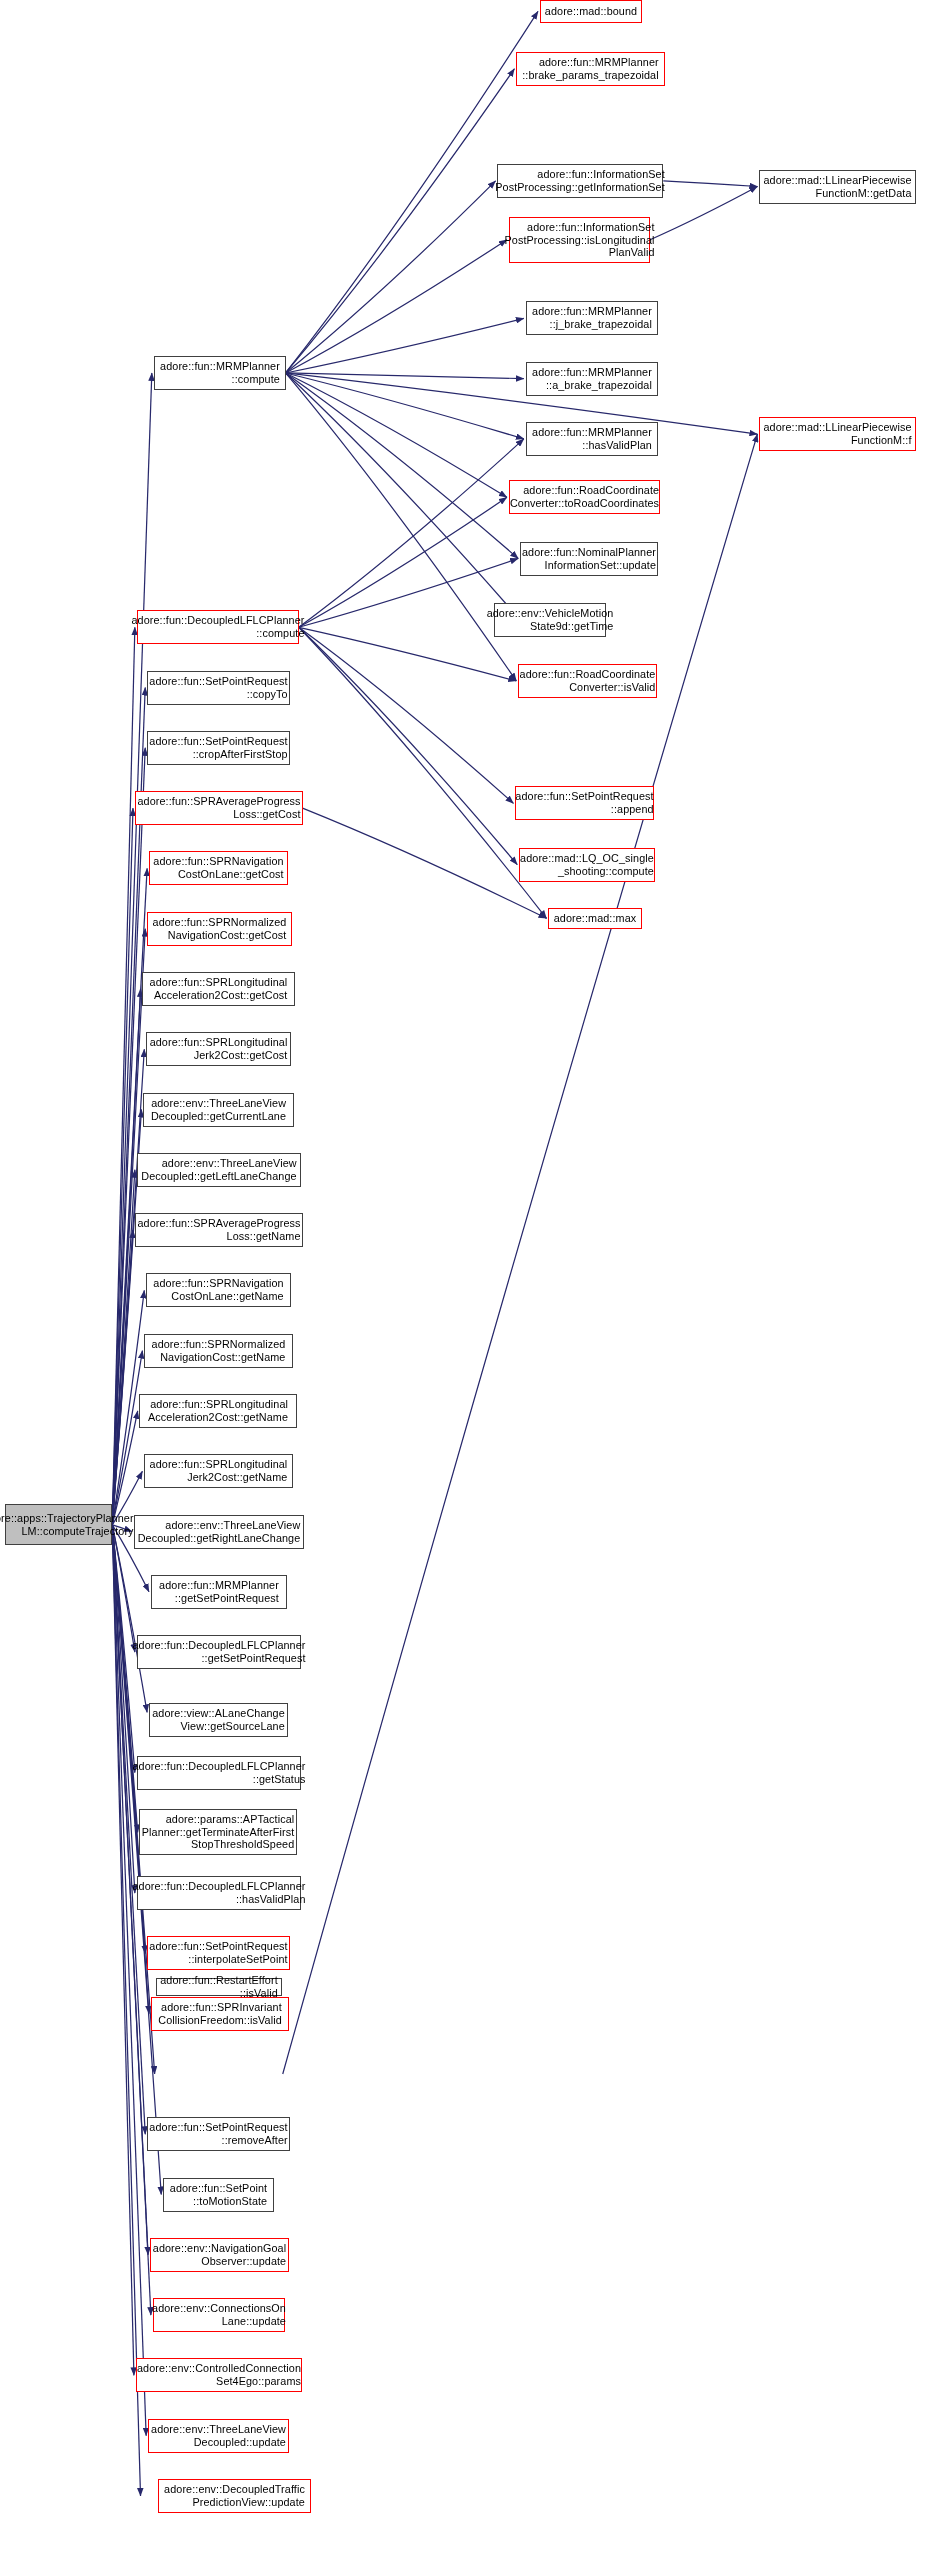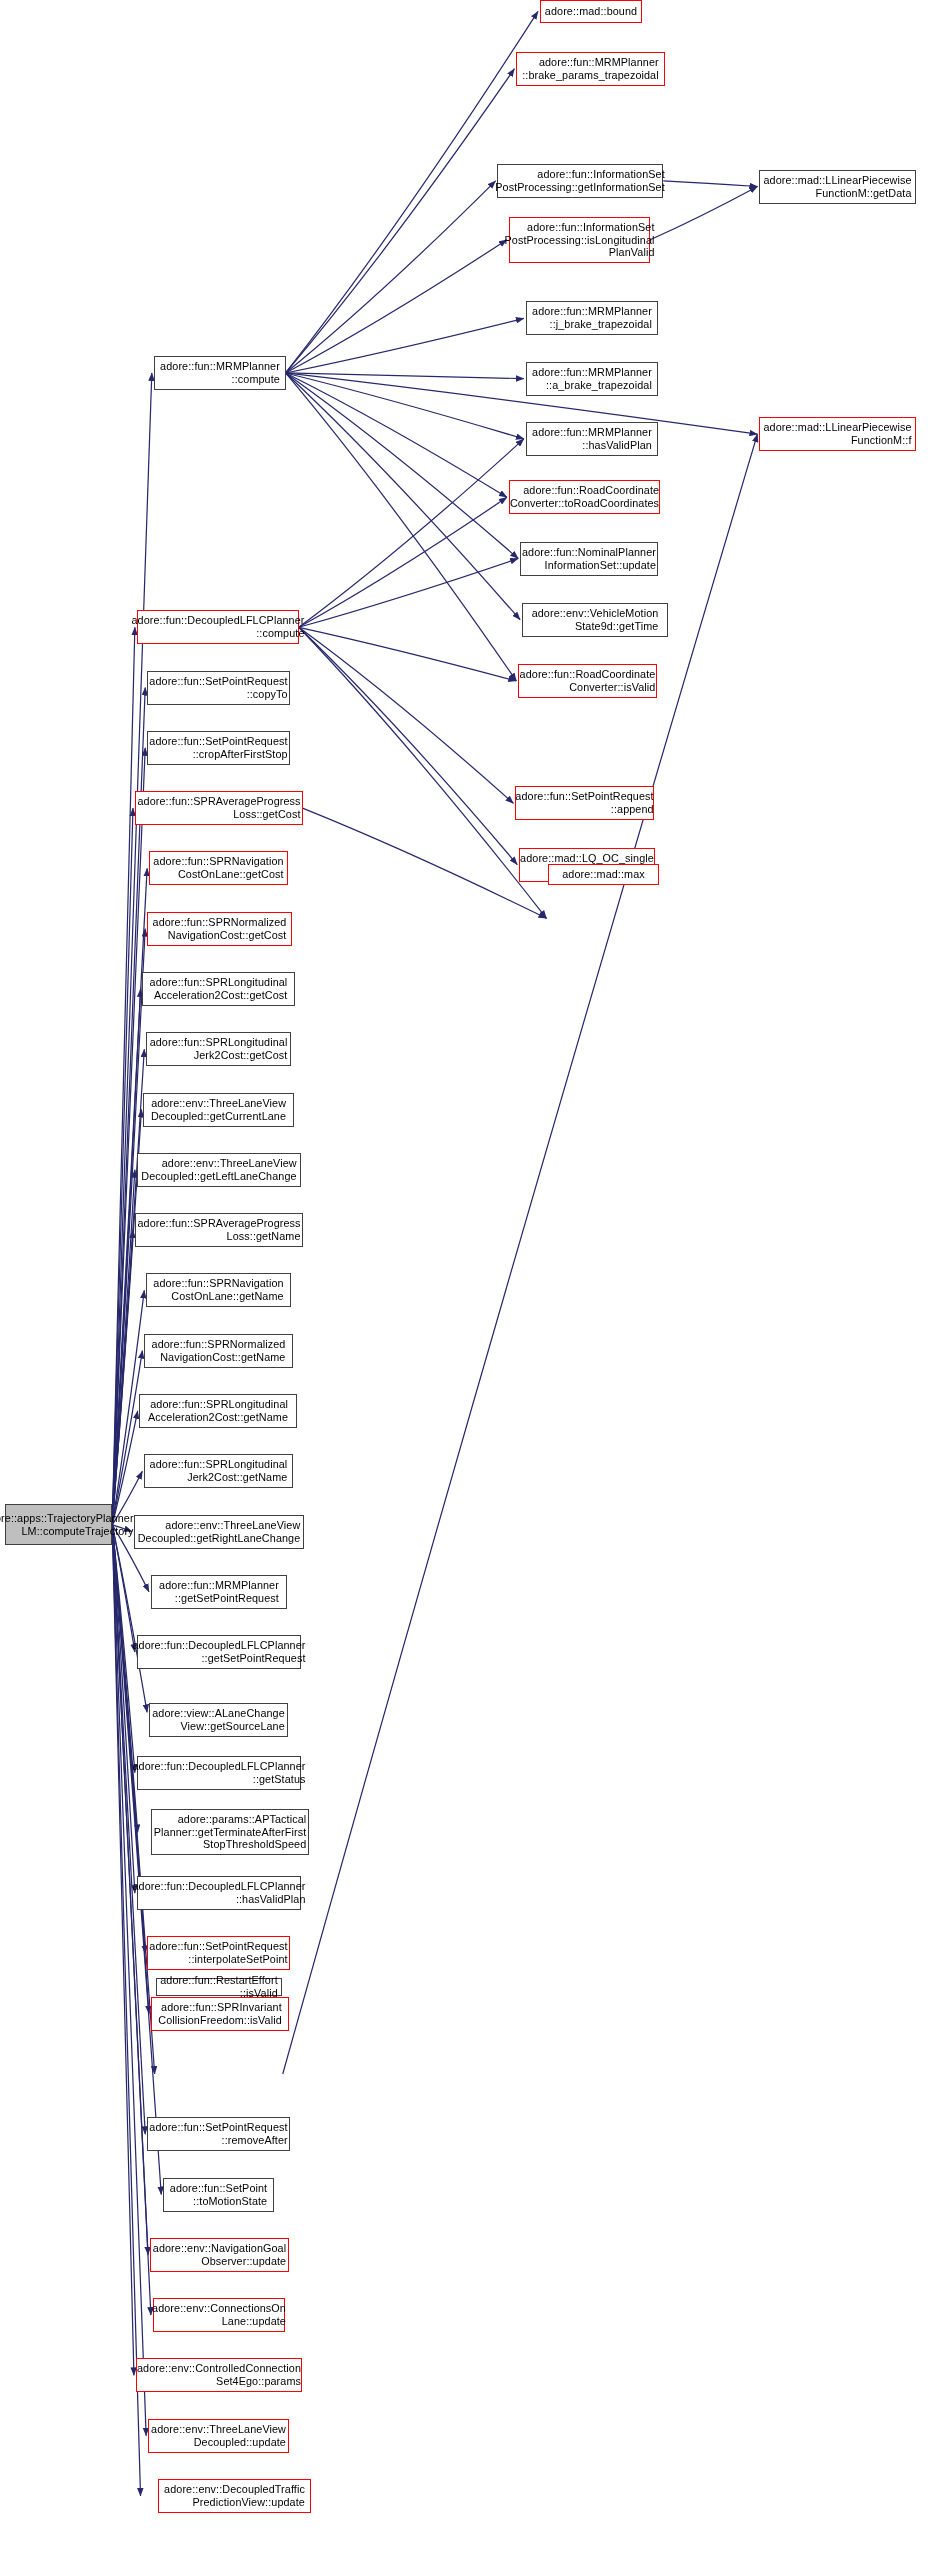--- a/index.html
+++ b/index.html
@@ -124,37 +124,37 @@
 FunctionM::f</span>
       </div>
       <div class="node red" style="left: 509px; top: 480px; width: 151px; height: 34px;">
         <span>adore::fun::RoadCoordinate
 Converter::toRoadCoordinates</span>
       </div>
       <div class="node" style="left: 520px; top: 542px; width: 138px; height: 34px;">
         <span>adore::fun::NominalPlanner
 InformationSet::update</span>
       </div>
-      <div class="node" style="left: 522px; top: 603px; width: 146px; height: 34px;">
+      <div class="node" style="left: 494px; top: 603px; width: 112px; height: 34px;">
         <span>adore::env::VehicleMotion
 State9d::getTime</span>
       </div>
       <div class="node red" style="left: 518px; top: 664px; width: 139px; height: 34px;">
         <span>adore::fun::RoadCoordinate
 Converter::isValid</span>
       </div>
       <div class="node red" style="left: 515px; top: 786px; width: 139px; height: 34px;">
         <span>adore::fun::SetPointRequest
 ::append</span>
       </div>
       <div class="node red" style="left: 519px; top: 848px; width: 136px; height: 34px;">
         <span>adore::mad::LQ_OC_single
 _shooting::compute</span>
       </div>
-      <div class="node red" style="left: 548px; top: 864px; width: 111px; height: 21px;">
+      <div class="node red" style="left: 548px; top: 908px; width: 94px; height: 21px;">
         <span>adore::mad::max</span>
       </div>
       <div class="node" style="left: 154px; top: 356px; width: 132px; height: 34px;">
         <span>adore::fun::MRMPlanner
 ::compute</span>
       </div>
       <div class="node red" style="left: 137px; top: 610px; width: 162px; height: 34px;">
         <span>adore::fun::DecoupledLFLCPlanner
 ::compute</span>
       </div>
@@ -227,21 +227,21 @@
 ::getSetPointRequest</span>
       </div>
       <div class="node" style="left: 149px; top: 1695px; width: 139px; height: 34px; margin-top: 8px;">
         <span>adore::view::ALaneChange
 View::getSourceLane</span>
       </div>
       <div class="node" style="left: 137px; top: 1756px; width: 164px; height: 34px;">
         <span>adore::fun::DecoupledLFLCPlanner
 ::getStatus</span>
       </div>
-      <div class="node" style="left: 139px; top: 1809px; width: 158px; height: 46px; margin-left: 12px;">
+      <div class="node" style="left: 139px; top: 1809px; width: 158px; height: 46px;">
         <span>adore::params::APTactical
 Planner::getTerminateAfterFirst
 StopThresholdSpeed</span>
       </div>
       <div class="node" style="left: 137px; top: 1876px; width: 164px; height: 34px;">
         <span>adore::fun::DecoupledLFLCPlanner
 ::hasValidPlan</span>
       </div>
       <div class="node red" style="left: 147px; top: 1936px; width: 143px; height: 34px;">
         <span>adore::fun::SetPointRequest

